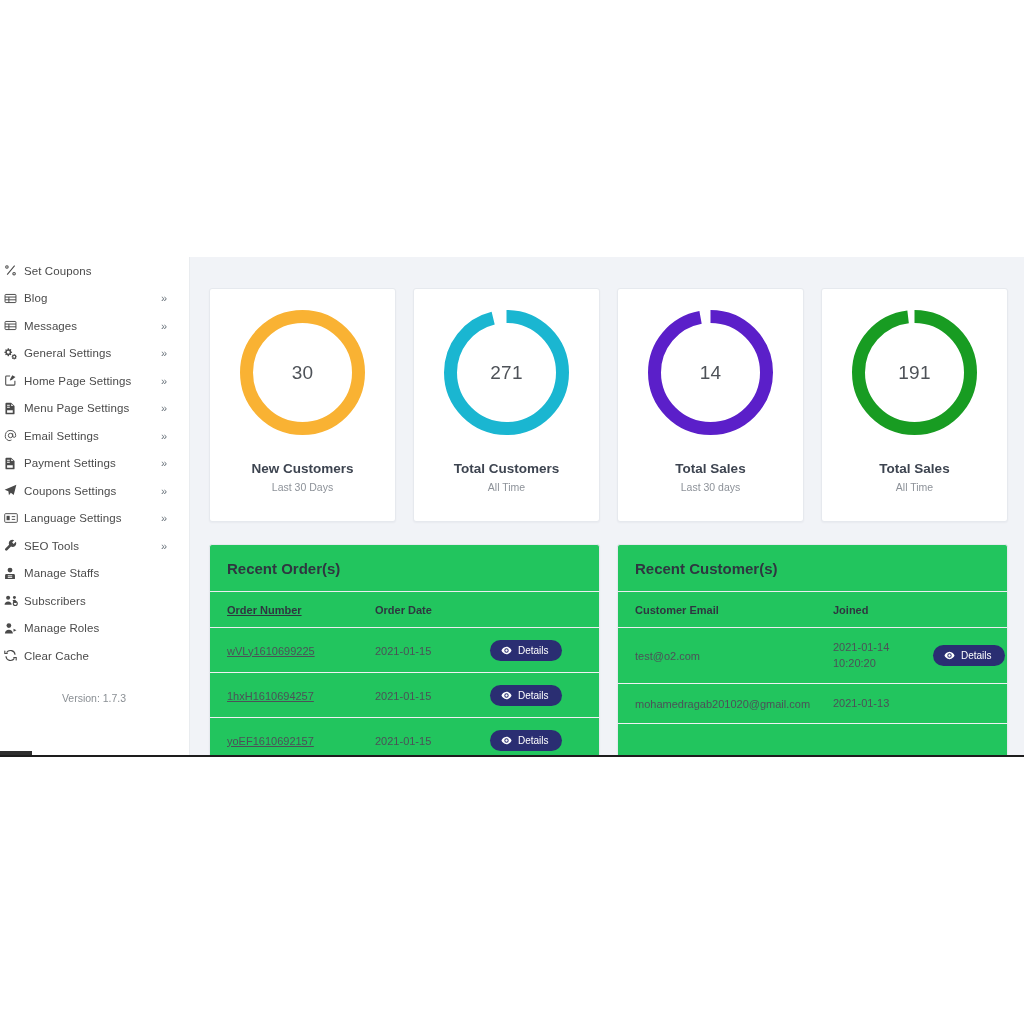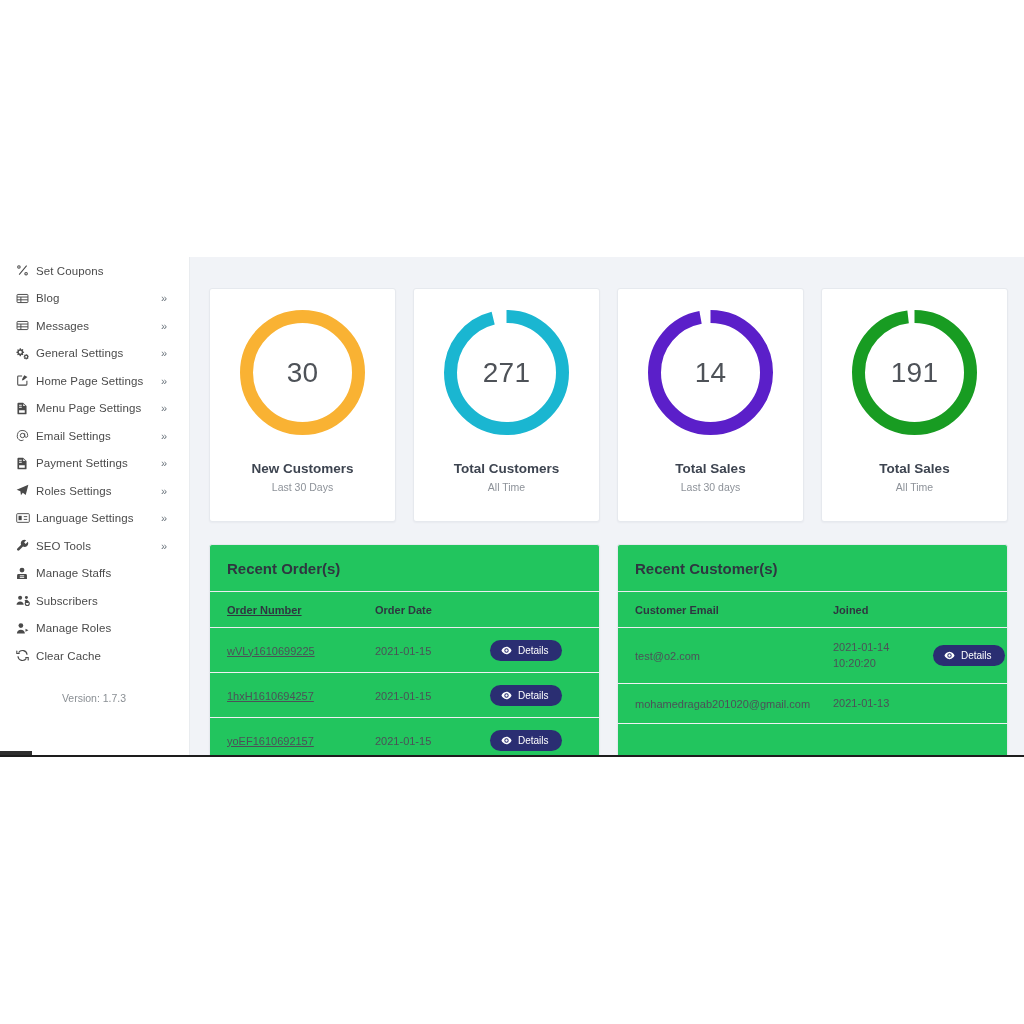--- a/index.html
+++ b/index.html
@@ -28,21 +28,21 @@
   #sidebar {
     position: absolute; left: 0; top: 0;
     width: 190px; height: 500px;
     background: #ffffff;
     border-right: 1px solid #e9ecef;
   }
   .nav-item {
     position: relative;
     display: flex; align-items: center;
     height: 27.5px;
-    padding-left: 16px; padding-right: 22px;
+    padding-left: 4px; padding-right: 22px;
     color: #4a4a4a;
     font-size: 11.5px;
     cursor: pointer;
     white-space: nowrap;
   }
   .nav-ico {
     width: 17px; min-width: 17px;
     display: inline-flex; align-items: center; justify-content: flex-start;
     color: #4a4a4a;
   }
@@ -86,21 +86,21 @@
     padding-top: 17px;
   }
   .donut {
     position: relative;
     width: 133px; height: 133px;
   }
   .donut svg { display: block; transform: rotate(-90deg); }
   .donut-val {
     position: absolute; inset: 0;
     display: flex; align-items: center; justify-content: center;
-    font-size: 28px; color: #4e5258; letter-spacing: .3px;
+    font-size: 19px; color: #4e5258; letter-spacing: .3px;
   }
   .stat-title {
     margin-top: 22px;
     font-size: 13.5px; font-weight: bold; color: #3d4450;
   }
   .stat-sub {
     margin-top: 5px;
     font-size: 10.5px; color: #8d9299;
   }
 
@@ -238,21 +238,21 @@
           </span>
           <span class="nav-label">Payment Settings</span>
           <span class="nav-caret">»</span>
         </div>
         <div class="nav-item">
           <span class="nav-ico">
             <svg width="13" height="13" viewBox="0 0 16 16" fill="currentColor">
               <path d="M15.2 1L.8 7.1l4.6 1.7.7 4.9 2.3-2.8 3.6 2.6z"></path>
             </svg>
           </span>
-          <span class="nav-label">Roles Settings</span>
+          <span class="nav-label">Coupons Settings</span>
           <span class="nav-caret">»</span>
         </div>
         <div class="nav-item">
           <span class="nav-ico">
             <svg width="14" height="12" viewBox="0 0 18 14" fill="none" stroke="currentColor" stroke-width="1.2">
               <rect x=".9" y="1.4" width="16.2" height="11.2" rx="1.2"></rect>
               <rect x="3.3" y="4.2" width="4" height="5.6" fill="currentColor" stroke="none"></rect>
               <line x1="10" y1="5.2" x2="14.4" y2="5.2"></line>
               <line x1="10" y1="8.8" x2="14.4" y2="8.8"></line>
             </svg>

